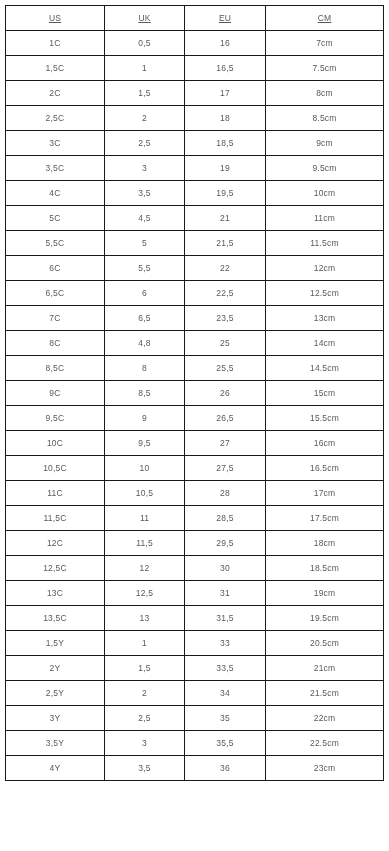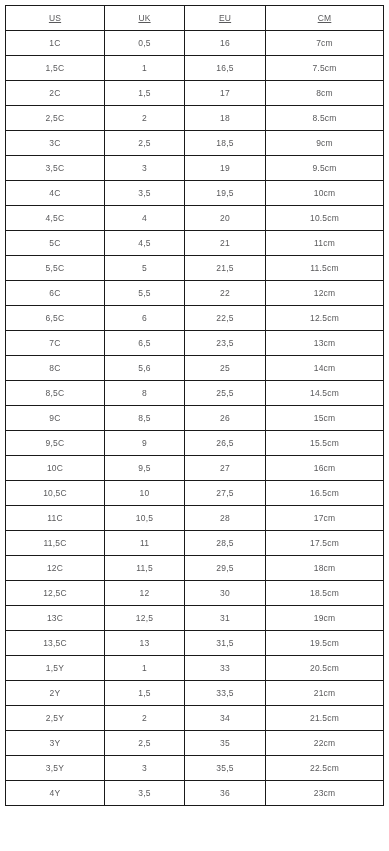--- a/index.html
+++ b/index.html
@@ -108,26 +108,20 @@
           <td>19</td>
           <td>9.5cm</td>
         </tr>
         <tr>
           <td>4C</td>
           <td>3,5</td>
           <td>19,5</td>
           <td>10cm</td>
         </tr>
         <tr>
-          <td>4,5C</td>
-          <td>4</td>
-          <td>20</td>
-          <td>10.5cm</td>
-        </tr>
-        <tr>
           <td>5C</td>
           <td>4,5</td>
           <td>21</td>
           <td>11cm</td>
         </tr>
         <tr>
           <td>5,5C</td>
           <td>5</td>
           <td>21,5</td>
           <td>11.5cm</td>
@@ -145,21 +139,21 @@
           <td>12.5cm</td>
         </tr>
         <tr>
           <td>7C</td>
           <td>6,5</td>
           <td>23,5</td>
           <td>13cm</td>
         </tr>
         <tr>
           <td>8C</td>
-          <td>5,6</td>
+          <td>4,8</td>
           <td>25</td>
           <td>14cm</td>
         </tr>
         <tr>
           <td>8,5C</td>
           <td>8</td>
           <td>25,5</td>
           <td>14.5cm</td>
         </tr>
         <tr>

